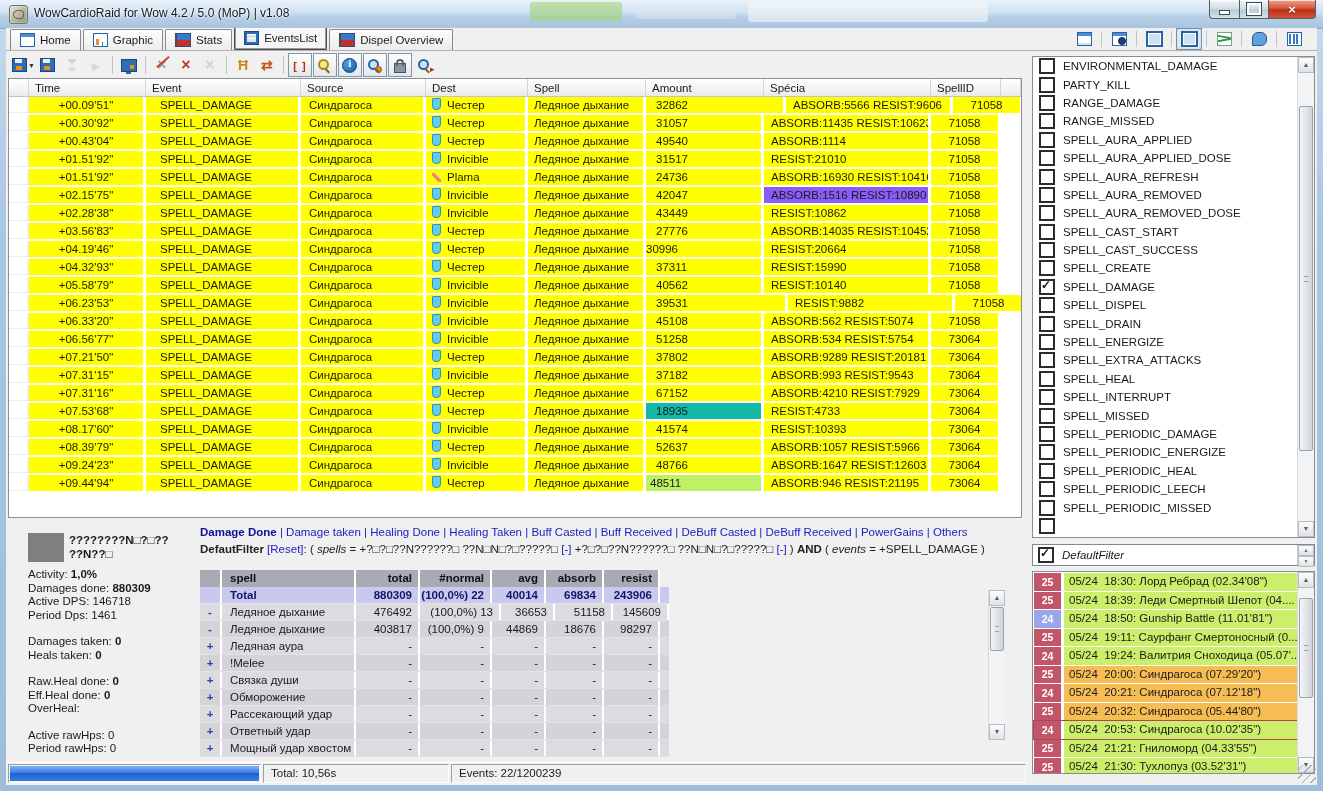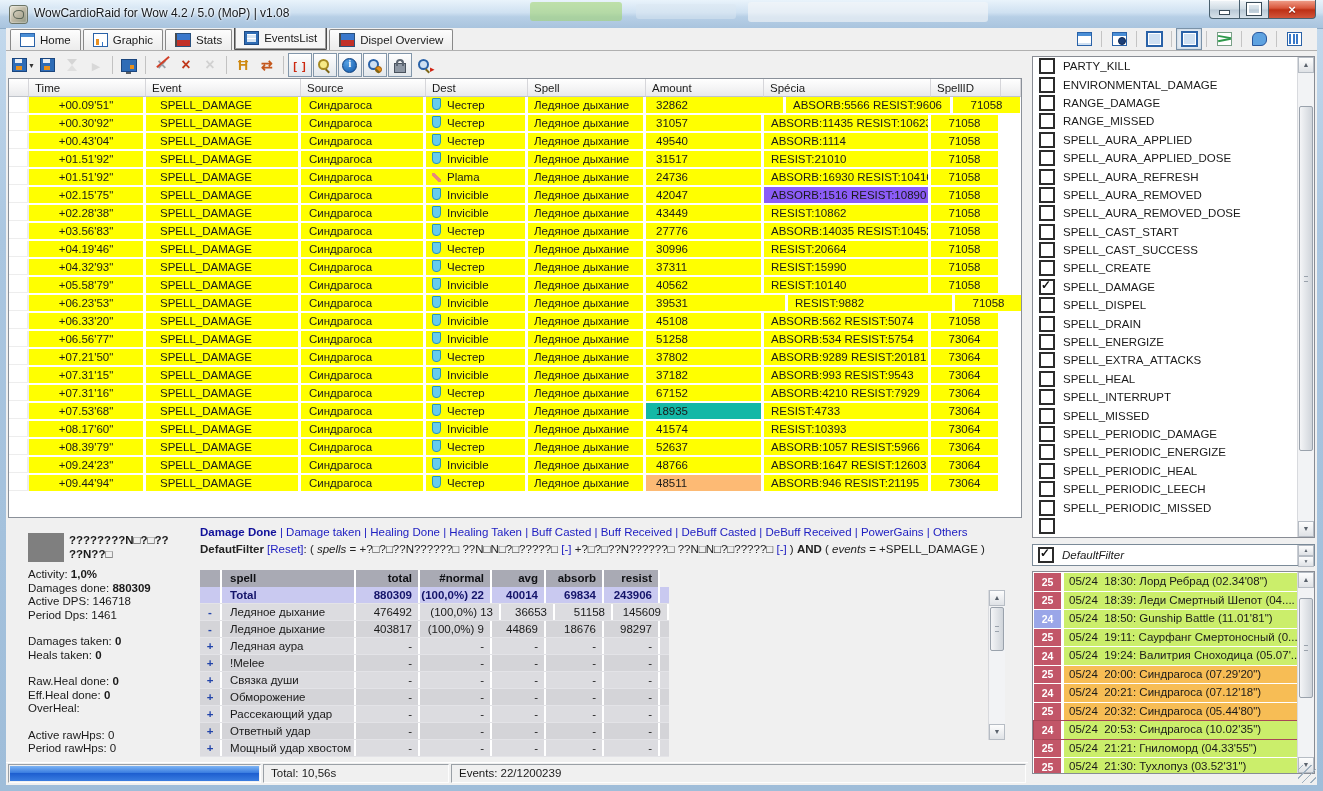--- a/index.html
+++ b/index.html
@@ -431,21 +431,21 @@
             <div class="gc c-spc" style="padding-left: 7px; background: rgb(255, 255, 0); width: 167px;">ABSORB:14035 RESIST:10452</div>
             <div class="gc c-center" style="background: rgb(255, 255, 0); width: 70px;">71058</div>
           </div>
           <div class="grow">
             <div class="gc g0" style="width: 20px;"></div>
             <div class="gc c-center" style="background: rgb(255, 255, 0); width: 117px;">+04.19'46"</div>
             <div class="gc c-ev" style="padding-left: 14px; background: rgb(255, 255, 0); width: 155px;">SPELL_DAMAGE</div>
             <div class="gc c-src" style="padding-left: 8px; background: rgb(255, 255, 0); width: 125px;">Синдрагоса</div>
             <div class="gc" style="width: 102px;"><span class="dicon shield"></span><span>Честер</span></div>
             <div class="gc c-spell" style="padding-left: 6px; background: rgb(255, 255, 0); width: 118px;">Ледяное дыхание</div>
-            <div class="gc c-amt" style="padding-left: 10px; background: rgb(255, 255, 0); width: 118px;">30996</div>
+            <div class="gc c-amt" style="padding-left: 0; background: rgb(255, 255, 0); width: 118px;">30996</div>
             <div class="gc c-spc" style="padding-left: 7px; background: rgb(255, 255, 0); width: 167px;">RESIST:20664</div>
             <div class="gc c-center" style="background: rgb(255, 255, 0); width: 70px;">71058</div>
           </div>
           <div class="grow">
             <div class="gc g0" style="width: 20px;"></div>
             <div class="gc c-center" style="background: rgb(255, 255, 0); width: 117px;">+04.32'93"</div>
             <div class="gc c-ev" style="padding-left: 14px; background: rgb(255, 255, 0); width: 155px;">SPELL_DAMAGE</div>
             <div class="gc c-src" style="padding-left: 8px; background: rgb(255, 255, 0); width: 125px;">Синдрагоса</div>
             <div class="gc" style="width: 102px;"><span class="dicon shield"></span><span>Честер</span></div>
             <div class="gc c-spell" style="padding-left: 6px; background: rgb(255, 255, 0); width: 118px;">Ледяное дыхание</div>
@@ -574,36 +574,36 @@
             <div class="gc c-spc" style="padding-left: 7px; background: rgb(255, 255, 0); width: 167px;">ABSORB:1647 RESIST:12603</div>
             <div class="gc c-center" style="background: rgb(255, 255, 0); width: 70px;">73064</div>
           </div>
           <div class="grow">
             <div class="gc g0" style="width: 20px;"></div>
             <div class="gc c-center" style="background: rgb(255, 255, 0); width: 117px;">+09.44'94"</div>
             <div class="gc c-ev" style="padding-left: 14px; background: rgb(255, 255, 0); width: 155px;">SPELL_DAMAGE</div>
             <div class="gc c-src" style="padding-left: 8px; background: rgb(255, 255, 0); width: 125px;">Синдрагоса</div>
             <div class="gc" style="width: 102px;"><span class="dicon shield"></span><span>Честер</span></div>
             <div class="gc c-spell" style="padding-left: 6px; background: rgb(255, 255, 0); width: 118px;">Ледяное дыхание</div>
-            <div class="gc c-amt" style="padding-left: 10px; background: #fdba74; width: 118px;">48511</div>
+            <div class="gc c-amt" style="padding-left: 4px; background: #bef264; width: 118px;">48511</div>
             <div class="gc c-spc" style="padding-left: 7px; background: rgb(255, 255, 0); width: 167px;">ABSORB:946 RESIST:21195</div>
             <div class="gc c-center" style="background: rgb(255, 255, 0); width: 70px;">73064</div>
           </div>
         </div>
     </div>
 
     <div class="etypes">
       <div id="etypeRows">
           <div class="etr">
             <span class="cb"></span>
+            <span class="etlabel">ENVIRONMENTAL_DAMAGE</span>
+          </div>
+          <div class="etr">
+            <span class="cb"></span>
             <span class="etlabel">PARTY_KILL</span>
-          </div>
-          <div class="etr">
-            <span class="cb"></span>
-            <span class="etlabel">ENVIRONMENTAL_DAMAGE</span>
           </div>
           <div class="etr">
             <span class="cb"></span>
             <span class="etlabel">RANGE_DAMAGE</span>
           </div>
           <div class="etr">
             <span class="cb"></span>
             <span class="etlabel">RANGE_MISSED</span>
           </div>
           <div class="etr">

